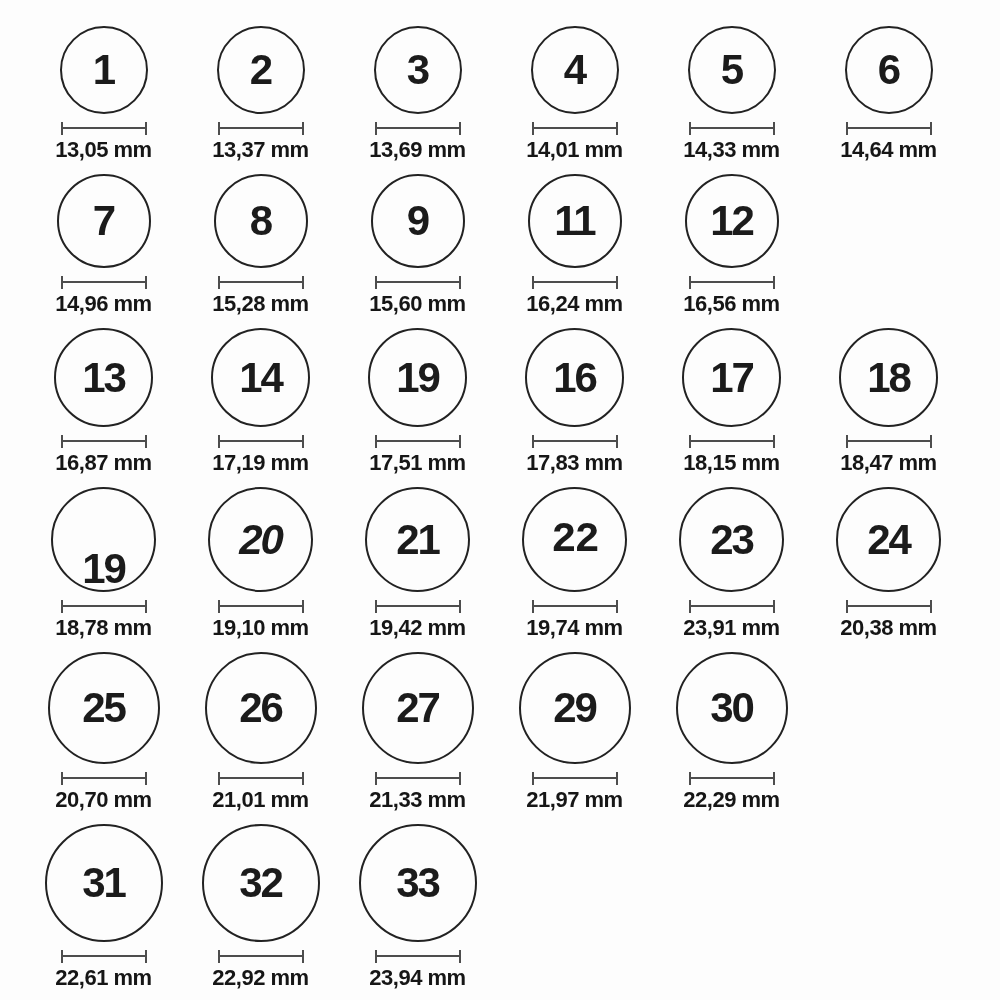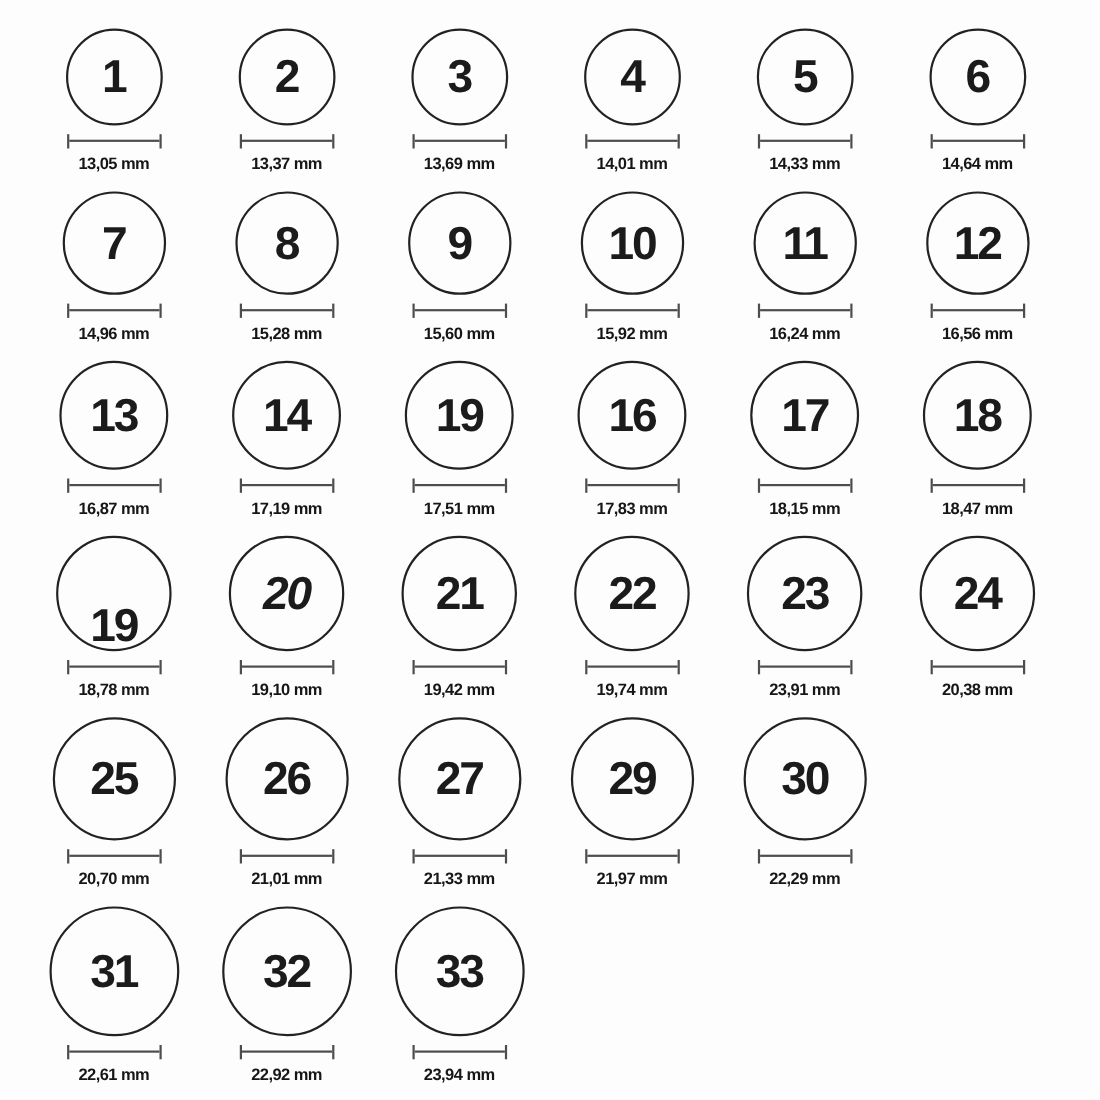--- a/index.html
+++ b/index.html
@@ -56,21 +56,21 @@
     position: absolute;
     left: 0;
     right: 0;
     top: 5px;
     height: 2px;
     background: #4d4d4d;
   }
   .label {
     margin-top: 3px;
     font-weight: bold;
-    font-size: 15px;
+    font-size: 22px;
     letter-spacing: -0.5px;
     color: #161616;
     line-height: 24px;
     white-space: nowrap;
   }
 </style>
 </head>
 <body>
 
 <div class="chart" id="chart-root">
@@ -141,27 +141,20 @@
   </div>
 
   <div class="cell">
     <div class="circle" style="width: 94px; height: 94px;">
       <span class="num">9</span>
     </div>
     <div class="measure"></div>
     <div class="label">15,60 mm</div>
   </div>
 
-  <div class="cell">
-    <div class="circle" style="width: 94px; height: 94px;">
-      <span class="num">10</span>
-    </div>
-    <div class="measure"></div>
-    <div class="label">15,92 mm</div>
-  </div>
 
   <div class="cell">
     <div class="circle" style="width: 94px; height: 94px;">
       <span class="num">11</span>
     </div>
     <div class="measure"></div>
     <div class="label">16,24 mm</div>
   </div>
 
   <div class="cell">
@@ -240,21 +233,21 @@
 
   <div class="cell">
     <div class="circle" style="width: 105px; height: 105px;">
       <span class="num">21</span>
     </div>
     <div class="measure"></div>
     <div class="label">19,42 mm</div>
   </div>
 
   <div class="cell">
-    <div class="circle" style="width: 105px; height: 105px;">
+    <div class="circle" style="width: 105px; height: 105px; font-family: Liberation Mono, monospace;">
       <span class="num">22</span>
     </div>
     <div class="measure"></div>
     <div class="label">19,74 mm</div>
   </div>
 
   <div class="cell">
     <div class="circle" style="width: 105px; height: 105px;">
       <span class="num">23</span>
     </div>

